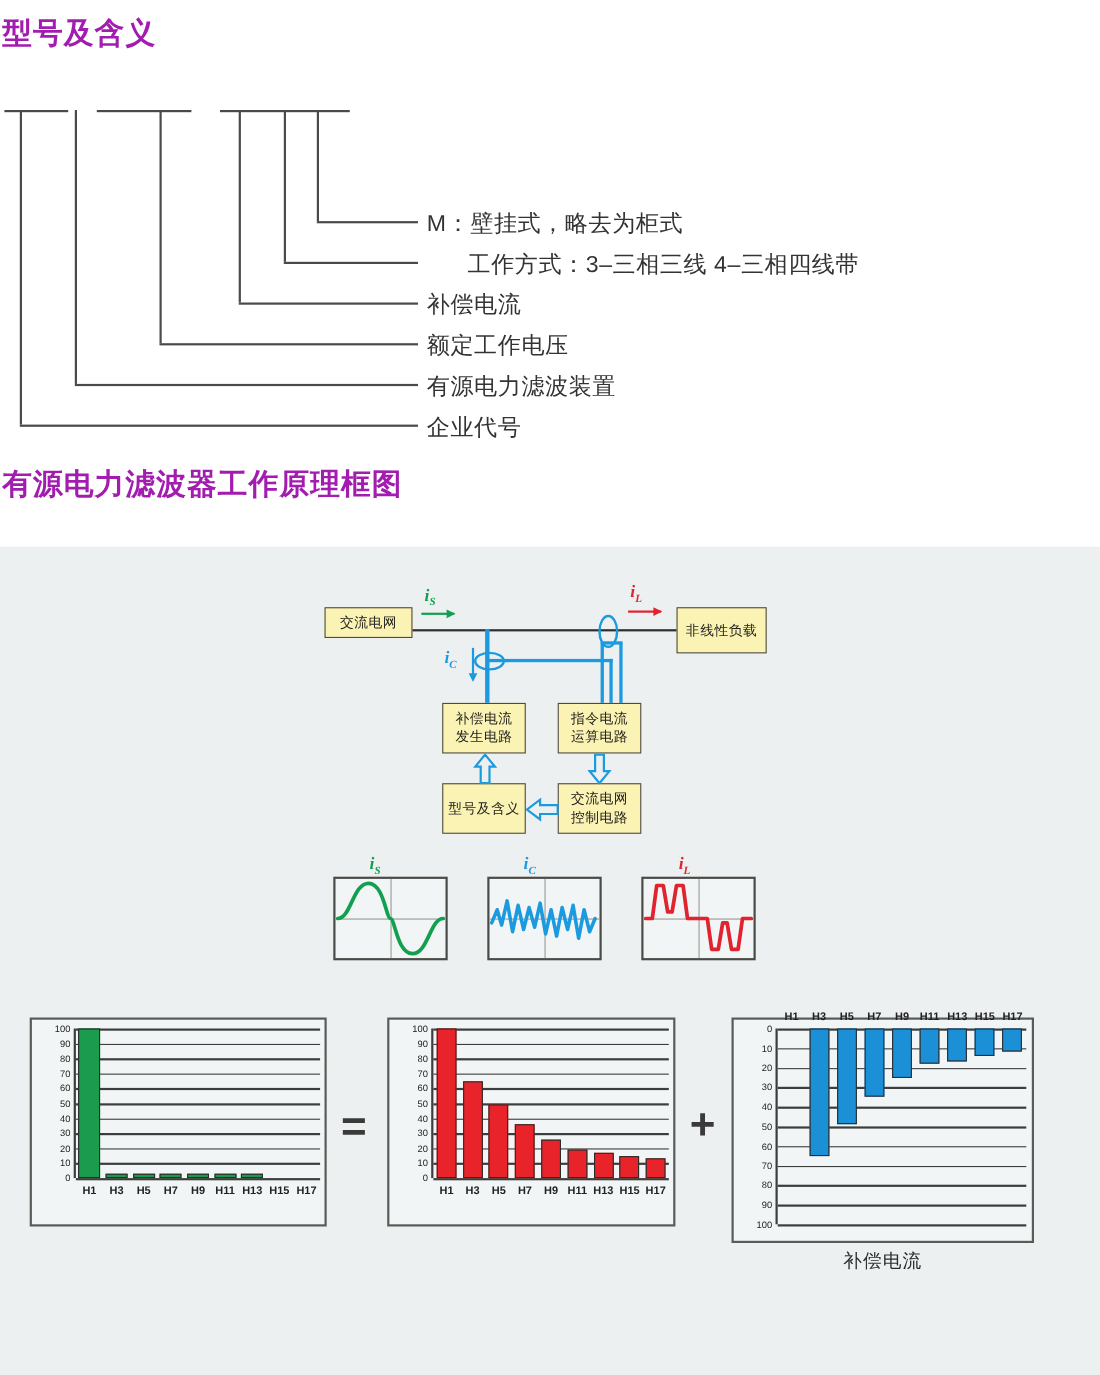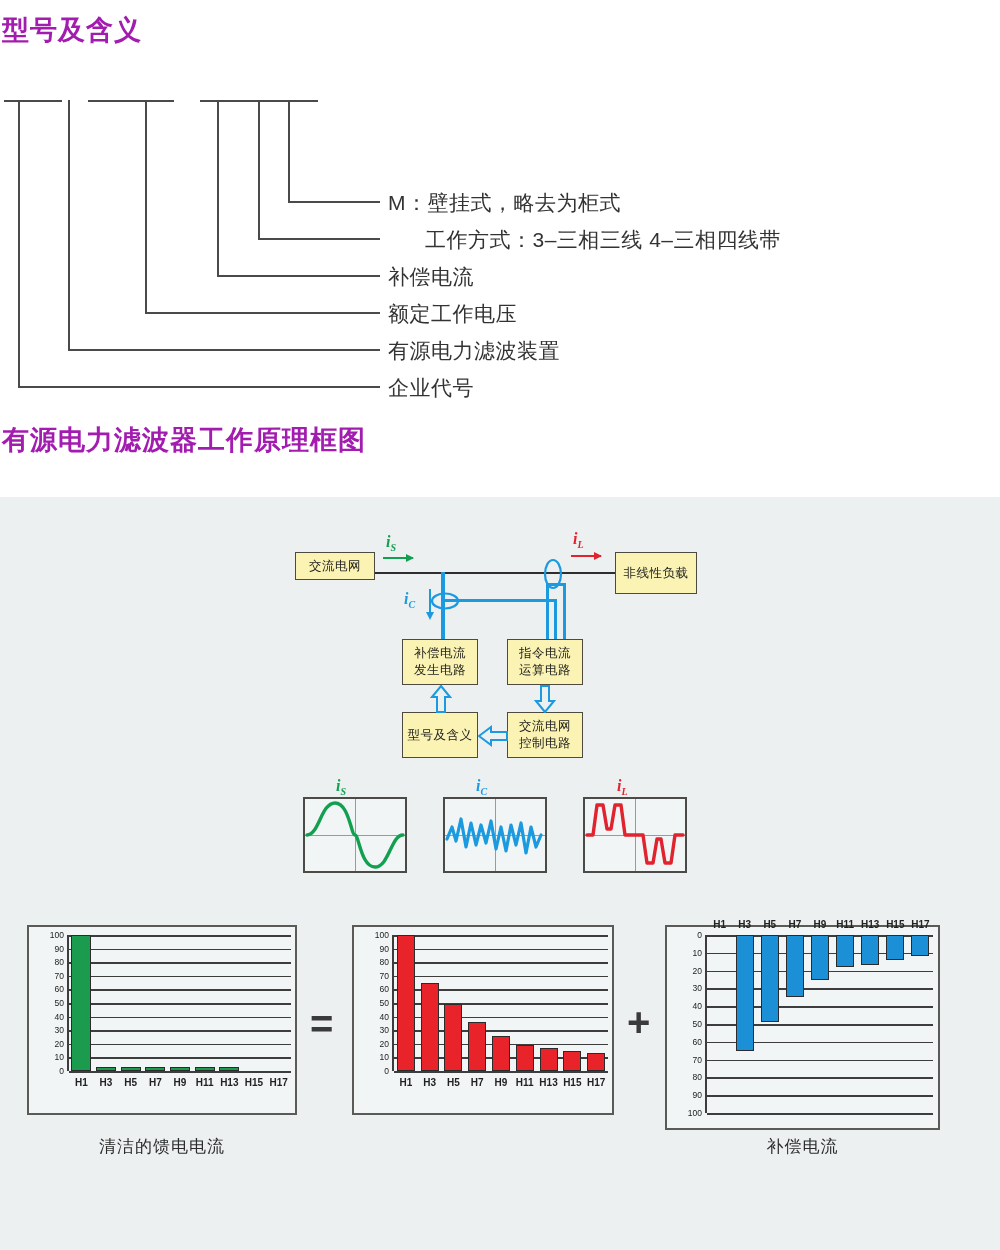--- a/index.html
+++ b/index.html
@@ -337,21 +337,20 @@
         <div class="xtick" style="left: 64.6667px; width: 24.6667px; top: 150px;">H3</div>
         <div class="xtick" style="left: 89.3333px; width: 24.6667px; top: 150px;">H5</div>
         <div class="xtick" style="left: 114px; width: 24.6667px; top: 150px;">H7</div>
         <div class="xtick" style="left: 138.667px; width: 24.6667px; top: 150px;">H9</div>
         <div class="xtick" style="left: 163.333px; width: 24.6667px; top: 150px;">H11</div>
         <div class="xtick" style="left: 188px; width: 24.6667px; top: 150px;">H13</div>
         <div class="xtick" style="left: 212.667px; width: 24.6667px; top: 150px;">H15</div>
         <div class="xtick" style="left: 237.333px; width: 24.6667px; top: 150px;">H17</div>
       </div>
   </div>
-  <div class="chart-caption" style="left:27px; top:638px; width:270px;">清洁的馈电电流</div>
 
   <div class="op-sign" style="left:310px; top:505px;">=</div>
 
   <div class="chart-frame" style="left:352px; top:428px; width:262px; height:190px;">
     <div id="c2-yticks">
         <div class="ytick" style="left: 7px; top: 4px; width: 28px;">100</div>
         <div class="ytick" style="left: 7px; top: 17.6px; width: 28px;">90</div>
         <div class="ytick" style="left: 7px; top: 31.2px; width: 28px;">80</div>
         <div class="ytick" style="left: 7px; top: 44.8px; width: 28px;">70</div>
         <div class="ytick" style="left: 7px; top: 58.4px; width: 28px;">60</div>

